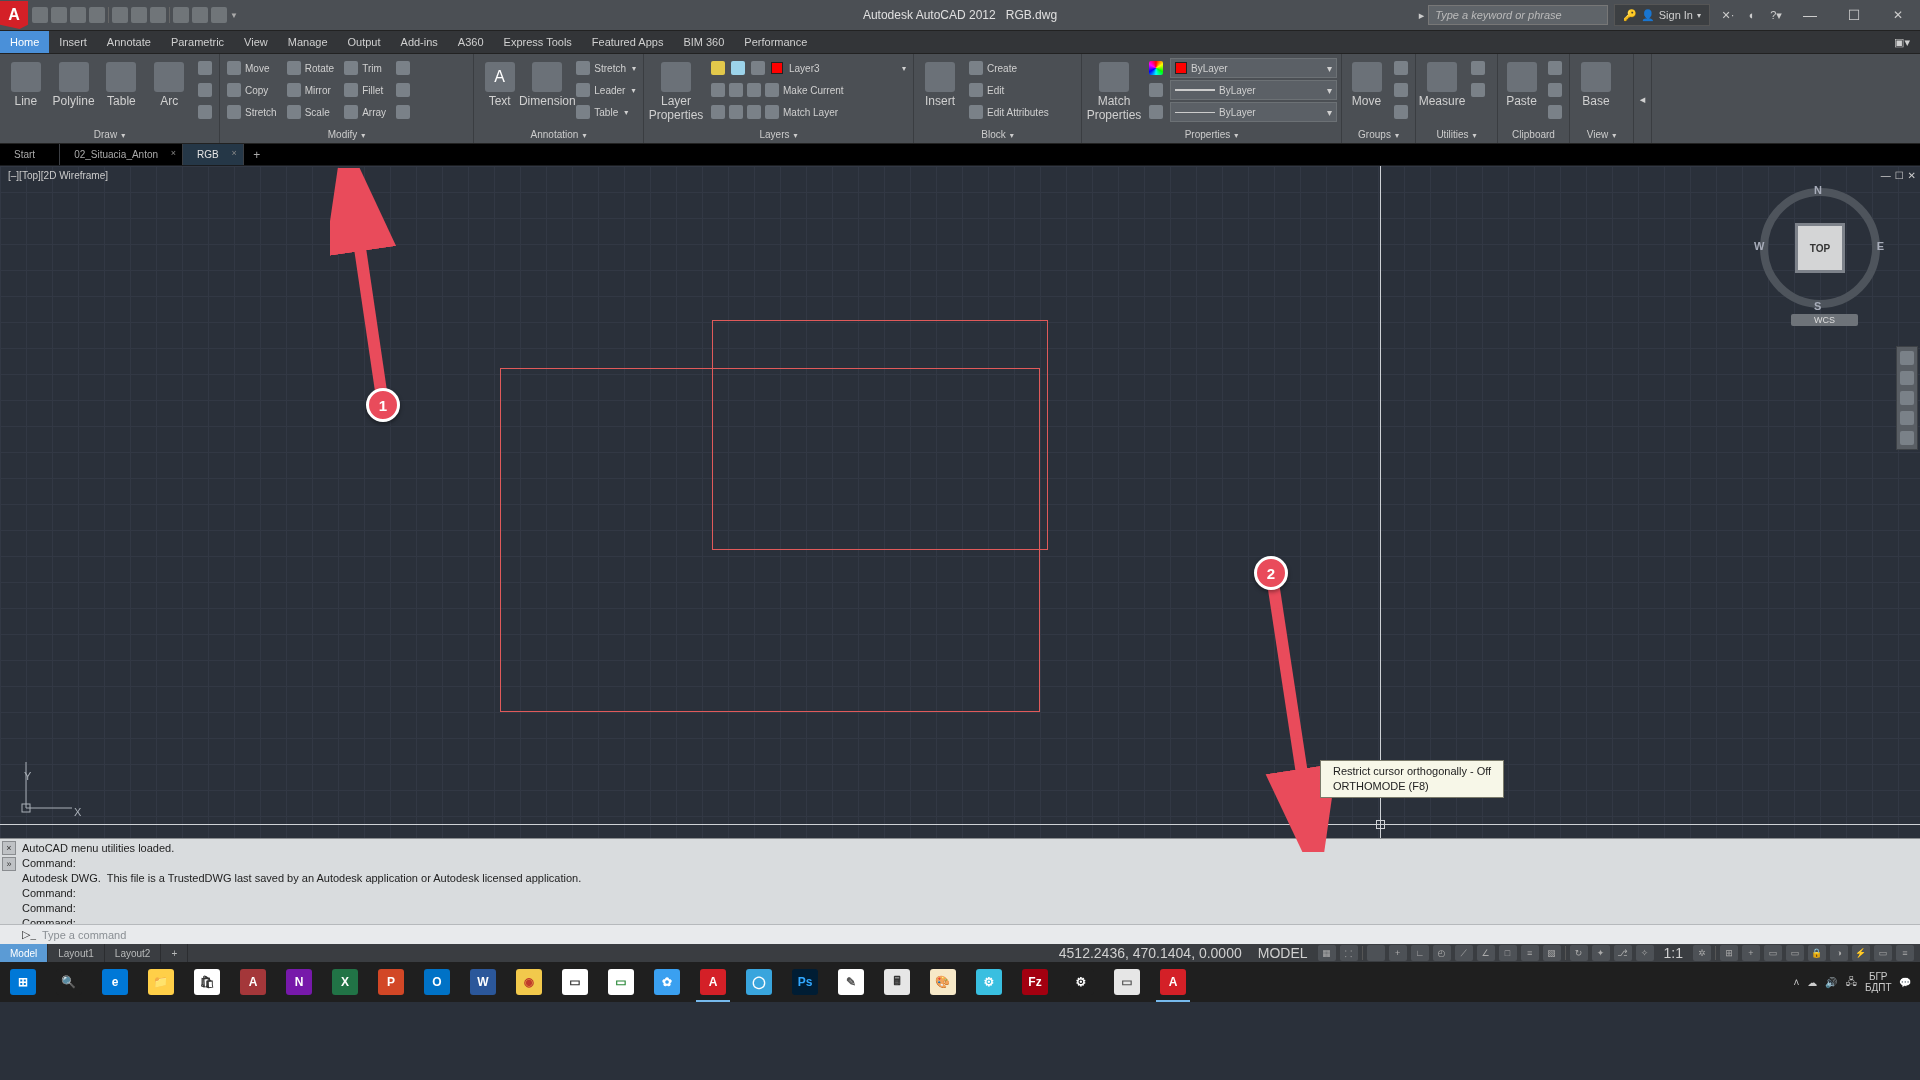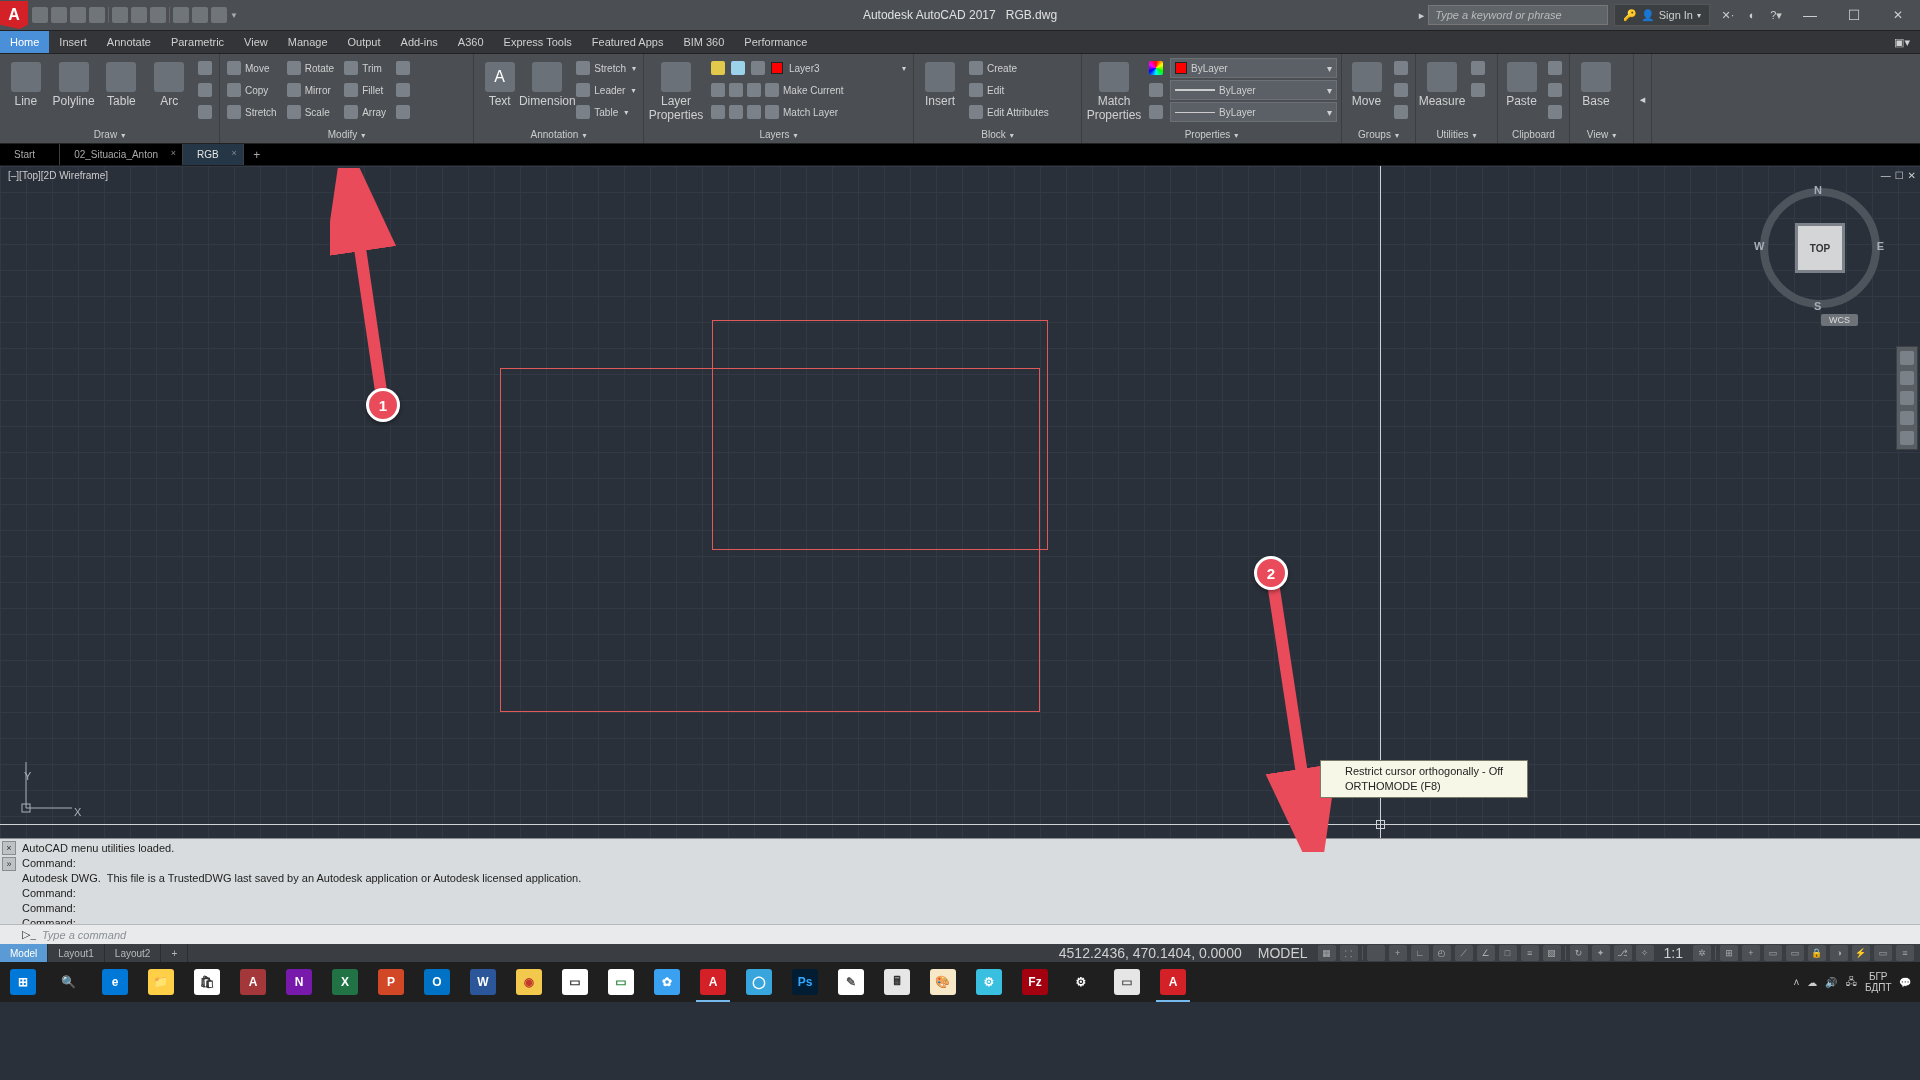--- a/index.html
+++ b/index.html
@@ -56,33 +56,33 @@
 .pick{position:absolute;left:1376px;top:654px;width:9px;height:9px;border:1px solid #cfd2d6}
 .ucs{position:absolute;left:10px;bottom:12px;font-size:11px;color:#a9afb7}
 .ucs .y{position:absolute;left:14px;bottom:44px}
 .ucs .x{position:absolute;left:64px;bottom:8px}
 .ucs svg{position:absolute;left:8px;bottom:10px}
 
 .vcube{position:absolute;right:40px;top:22px;width:120px;height:120px}
 .vcube .ring{position:absolute;inset:0;border:8px solid #4e545c;border-radius:50%}
 .vcube .face{position:absolute;left:38px;top:38px;width:44px;height:44px;background:#d4d5d6;color:#333;display:flex;align-items:center;justify-content:center;font-size:10px;font-weight:bold;box-shadow:0 0 0 3px #7d828a}
 .vcube .lbl{position:absolute;color:#a8adba;font-size:11px;font-weight:bold}
-.wcs{position:absolute;right:62px;top:148px;background:#6e7379;color:#ddd;font-size:9px;padding:1px 8px;border-radius:2px}
+.wcs{position:absolute;right:62px;top:148px;background:#6e7379;color:#ddd;font-size:9px;padding:1px 23px;border-radius:2px}
 .navbar{position:absolute;right:2px;top:180px;width:22px;background:#595e64;border:1px solid #3d4146;padding:4px 0;display:flex;flex-direction:column;gap:6px;align-items:center}
 .navbar .ni{width:14px;height:14px;background:#7a8188;border-radius:2px}
 
 .anno-circle{width:34px;height:34px;border-radius:50%;background:#e94b5b;border:3px solid #fff;color:#fff;display:flex;align-items:center;justify-content:center;font-size:15px;font-weight:bold;box-shadow:0 2px 4px rgba(0,0,0,.4);position:absolute;z-index:30}
 .anno-arrow{position:absolute;z-index:29}
 
-.tooltip{position:absolute;left:1320px;top:594px;background:#f7f7e8;border:1px solid #7a7a6a;color:#222;font-size:11px;padding:3px 24px;z-index:40;line-height:15px}
+.tooltip{position:absolute;left:1320px;top:594px;background:#f7f7e8;border:1px solid #7a7a6a;color:#222;font-size:11px;padding:3px 12px;z-index:40;line-height:15px}
 
 .cmdwin{height:106px;background:#d9dcde;display:flex;flex-direction:column;border-top:1px solid #8a8d90;color:#222;font-family:Consolas,monospace;font-size:11px;position:relative}
 .cmd-hist{flex:1;padding:2px 6px 2px 22px;overflow:hidden;white-space:pre;line-height:15px}
 .cmd-in{height:20px;background:#e8eaec;border-top:1px solid #b6b9bc;display:flex;align-items:center;padding-left:22px;gap:6px}
-.cmd-in .ghost{color:#8a8f94;font-style:italic}
+.cmd-in .ghost{color:#8a8f94;}
 .cmd-left{position:absolute;left:2px;top:2px;display:flex;flex-direction:column;gap:2px}
 .cmd-left .b{width:14px;height:14px;background:#bfc2c5;border:1px solid #8a8d90;display:flex;align-items:center;justify-content:center;font-size:9px;color:#333}
 
 .layouts{height:18px;background:#3a3d41;display:flex;align-items:stretch}
 .layouts .lt{padding:0 10px;font-size:10px;display:flex;align-items:center;color:#b8baba;border-right:1px solid #2b2d30;cursor:pointer}
 .layouts .lt.active{background:#5b9bd5;color:#fff}
 .status{margin-left:auto;display:flex;align-items:center;gap:4px;padding-right:6px}
 .status .stx{font-size:14px;color:#d0d0d0;padding:0 6px}
 .status .sic{width:18px;height:16px;background:#4d5156;border-radius:2px;display:flex;align-items:center;justify-content:center;font-size:9px;color:#aaa}
 .status .sep{width:1px;height:14px;background:#555}
@@ -108,21 +108,21 @@
     <div class="ic"></div>
     <div class="ic"></div>
     <div class="ic"></div>
     <div class="sep"></div>
     <div class="ic"></div>
     <div class="ic"></div>
     <div class="ic"></div>
     <div style="color:#aaa;font-size:8px">▼</div>
   </div>
   <div class="title-text">
-    <span>Autodesk AutoCAD 2017</span>&nbsp;&nbsp;&nbsp;<span>RGB.dwg</span>
+    <span>Autodesk AutoCAD 2012</span>&nbsp;&nbsp;&nbsp;<span>RGB.dwg</span>
   </div>
   <div class="title-right">
     <div style="color:#ccc;margin-right:4px">▸</div>
     <div class="kw-search">Type a keyword or phrase</div>
     <div class="signin">
       <span>🔑</span>
       <span>👤</span>
       <span>Sign In</span>
       <span style="font-size:8px">▾</span>
     </div>

